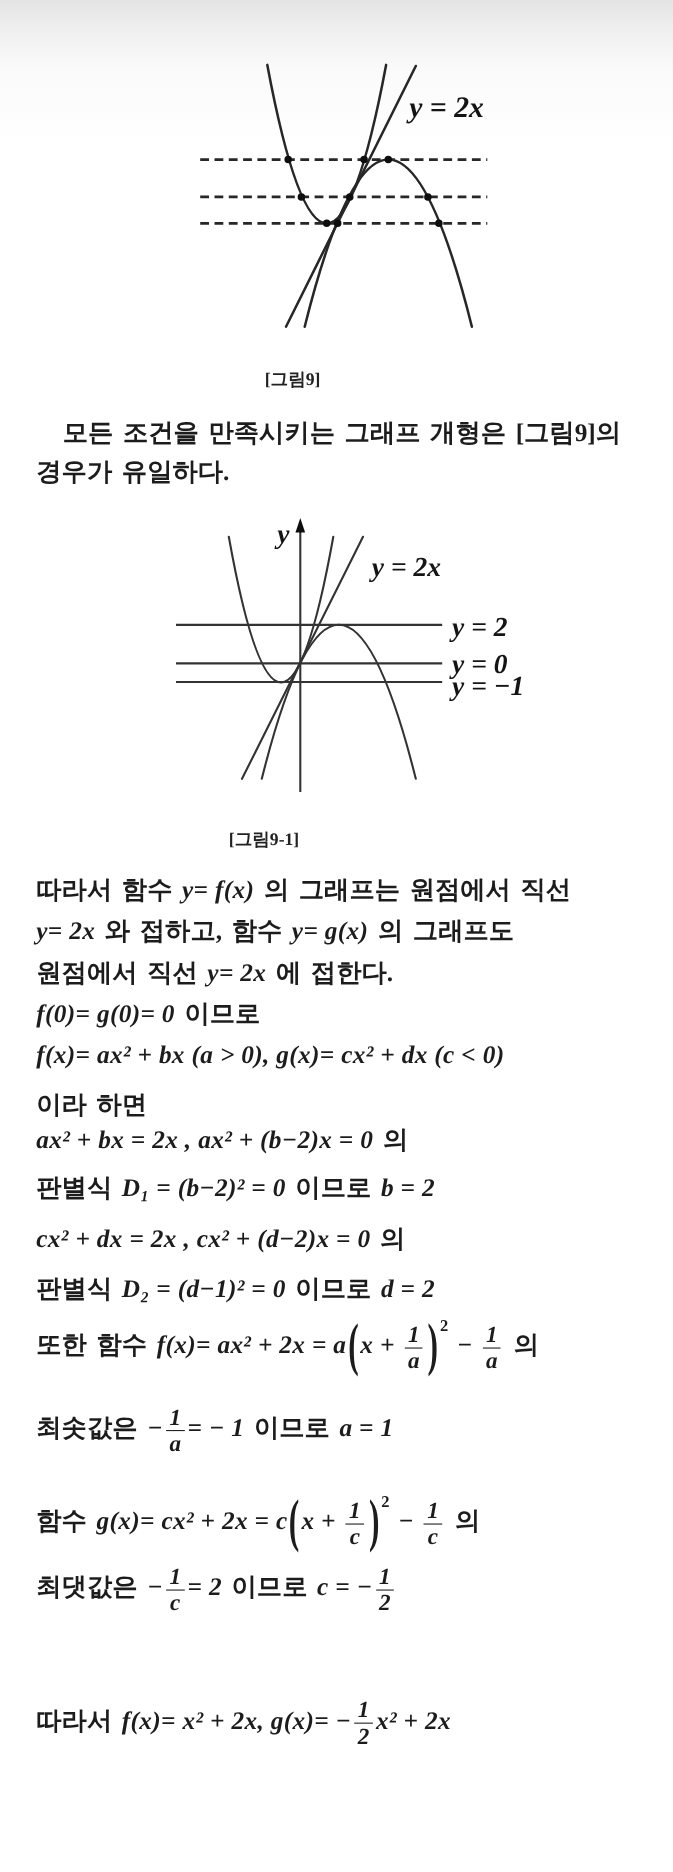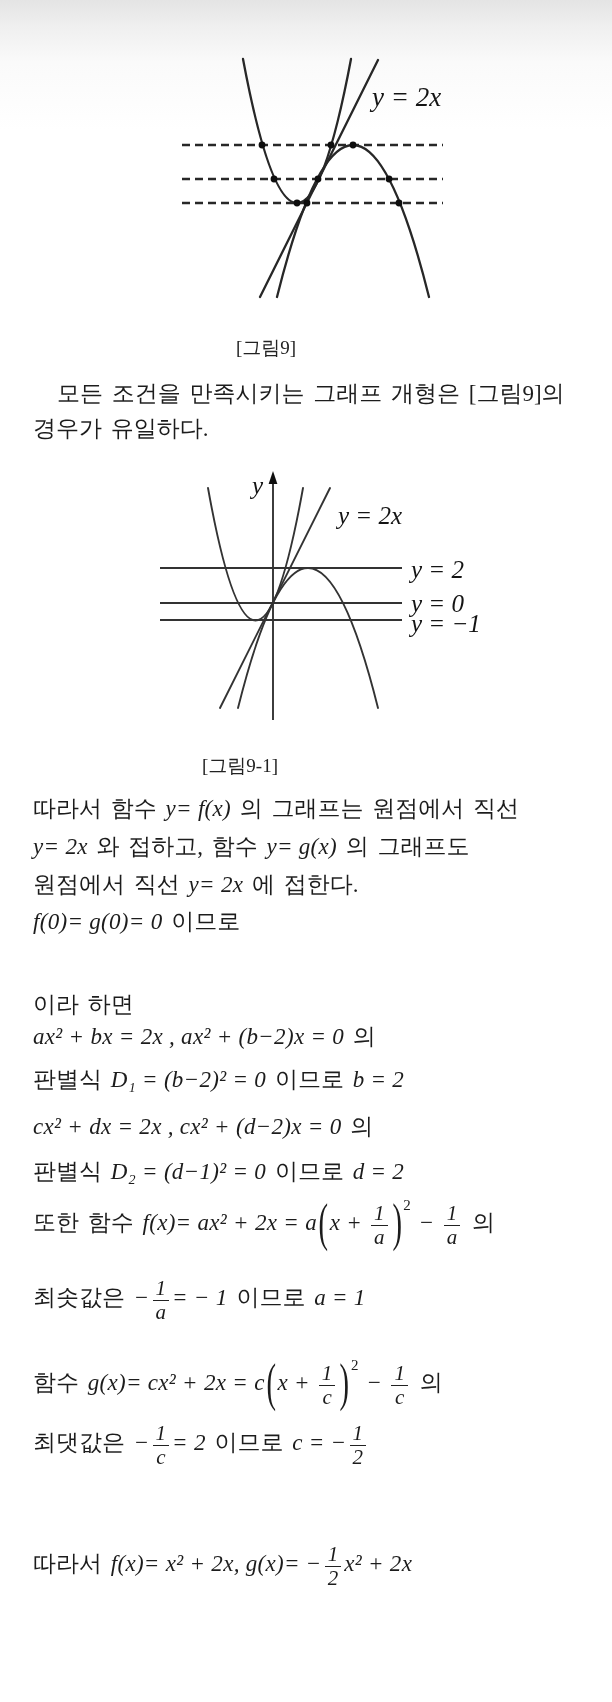--- a/index.html
+++ b/index.html
@@ -1,27 +1,27 @@
 <!DOCTYPE html>
 <html><head>
 <meta charset="utf-8">
 <style>
   html,body{margin:0;padding:0;background:#fff;}
   .page{position:relative;width:612px;height:1650px;overflow:hidden;
         background:linear-gradient(180deg,#e4e4e4 0px,#efefef 26px,#fafafa 62px,#ffffff 130px);
-        font-family:"Liberation Serif","DejaVu Serif",serif;color:#1c1c1c;}
+        font-family:"Liberation Serif","DejaVu Serif",serif;color:#1c1c1c;font-weight:bold;}
   svg{position:absolute;left:0;overflow:visible;}
   .curve{fill:none;stroke:#272727;stroke-width:2.3;stroke-linecap:round;}
   .curve2{fill:none;stroke:#333;stroke-width:1.9;stroke-linecap:round;}
   .dashline{stroke:#272727;stroke-width:2.5;stroke-dasharray:8 5;}
   .hline{stroke:#333;stroke-width:2;}
   .axis{stroke:#333;stroke-width:1.9;}
   .dot{fill:#0e0e0e;}
   .glabel{font-family:"Liberation Serif","DejaVu Serif",serif;font-style:italic;fill:#141414;}
-  .caption{position:absolute;transform:translateX(-50%);font-size:19px;white-space:nowrap;color:#222;}
+  .caption{position:absolute;transform:translateX(-50%);font-size:16px;white-space:nowrap;color:#222;}
   .tline{position:absolute;left:33px;font-size:23px;line-height:1.18;white-space:nowrap;}
   .k{font-style:normal;word-spacing:3px;}
   .m{font-style:italic;letter-spacing:0.3px;}
   .frac{display:inline-block;vertical-align:middle;text-align:center;font-style:italic;
         margin:0 3px;font-size:21px;line-height:1.08;}
   .frac .num{display:block;padding:0 3px;}
   .frac .den{display:block;padding:0 3px;border-top:1.6px solid #222;}
   .bp{display:inline-block;vertical-align:middle;font-style:normal;font-size:26px;
       transform:scaleY(2.05) scaleX(1.1);margin:0 2px;position:relative;top:-1px;}
   .pexp{display:inline-block;font-style:normal;font-size:15px;position:relative;top:-20px;margin-right:2px;}
@@ -80,20 +80,23 @@
   </div>
   <div class="tline" style="top:833px;">
     <span class="m">y= 2x</span><span class="k"> 와 접하고, 함수 </span><span class="m">y= g(x)</span><span class="k"> 의 그래프도</span>
   </div>
   <div class="tline" style="top:871px;">
     <span class="k">원점에서 직선 </span><span class="m">y= 2x</span><span class="k"> 에 접한다.</span>
   </div>
   <div class="tline" style="top:908px;">
     <span class="m">f(0)= g(0)= 0</span><span class="k"> 이므로</span>
   </div>
+  <div class="tline" style="top:945px;">
+    <span class="m">f(x)= ax² + bx (a &gt; 0),  g(x)= cx² + dx (c &lt; 0)</span>
+  </div>
   <div class="tline" style="top:991px;">
     <span class="k">이라 하면</span>
   </div>
   <div class="tline" style="top:1023px;">
     <span class="m">ax² + bx = 2x ,  ax² + (b−2)x = 0</span><span class="k"> 의</span>
   </div>
   <div class="tline" style="top:1066px;">
     <span class="k">판별식 </span><span class="m">D₁ = (b−2)² = 0</span><span class="k"> 이므로 </span><span class="m">b = 2</span>
   </div>
   <div class="tline" style="top:1113px;">

